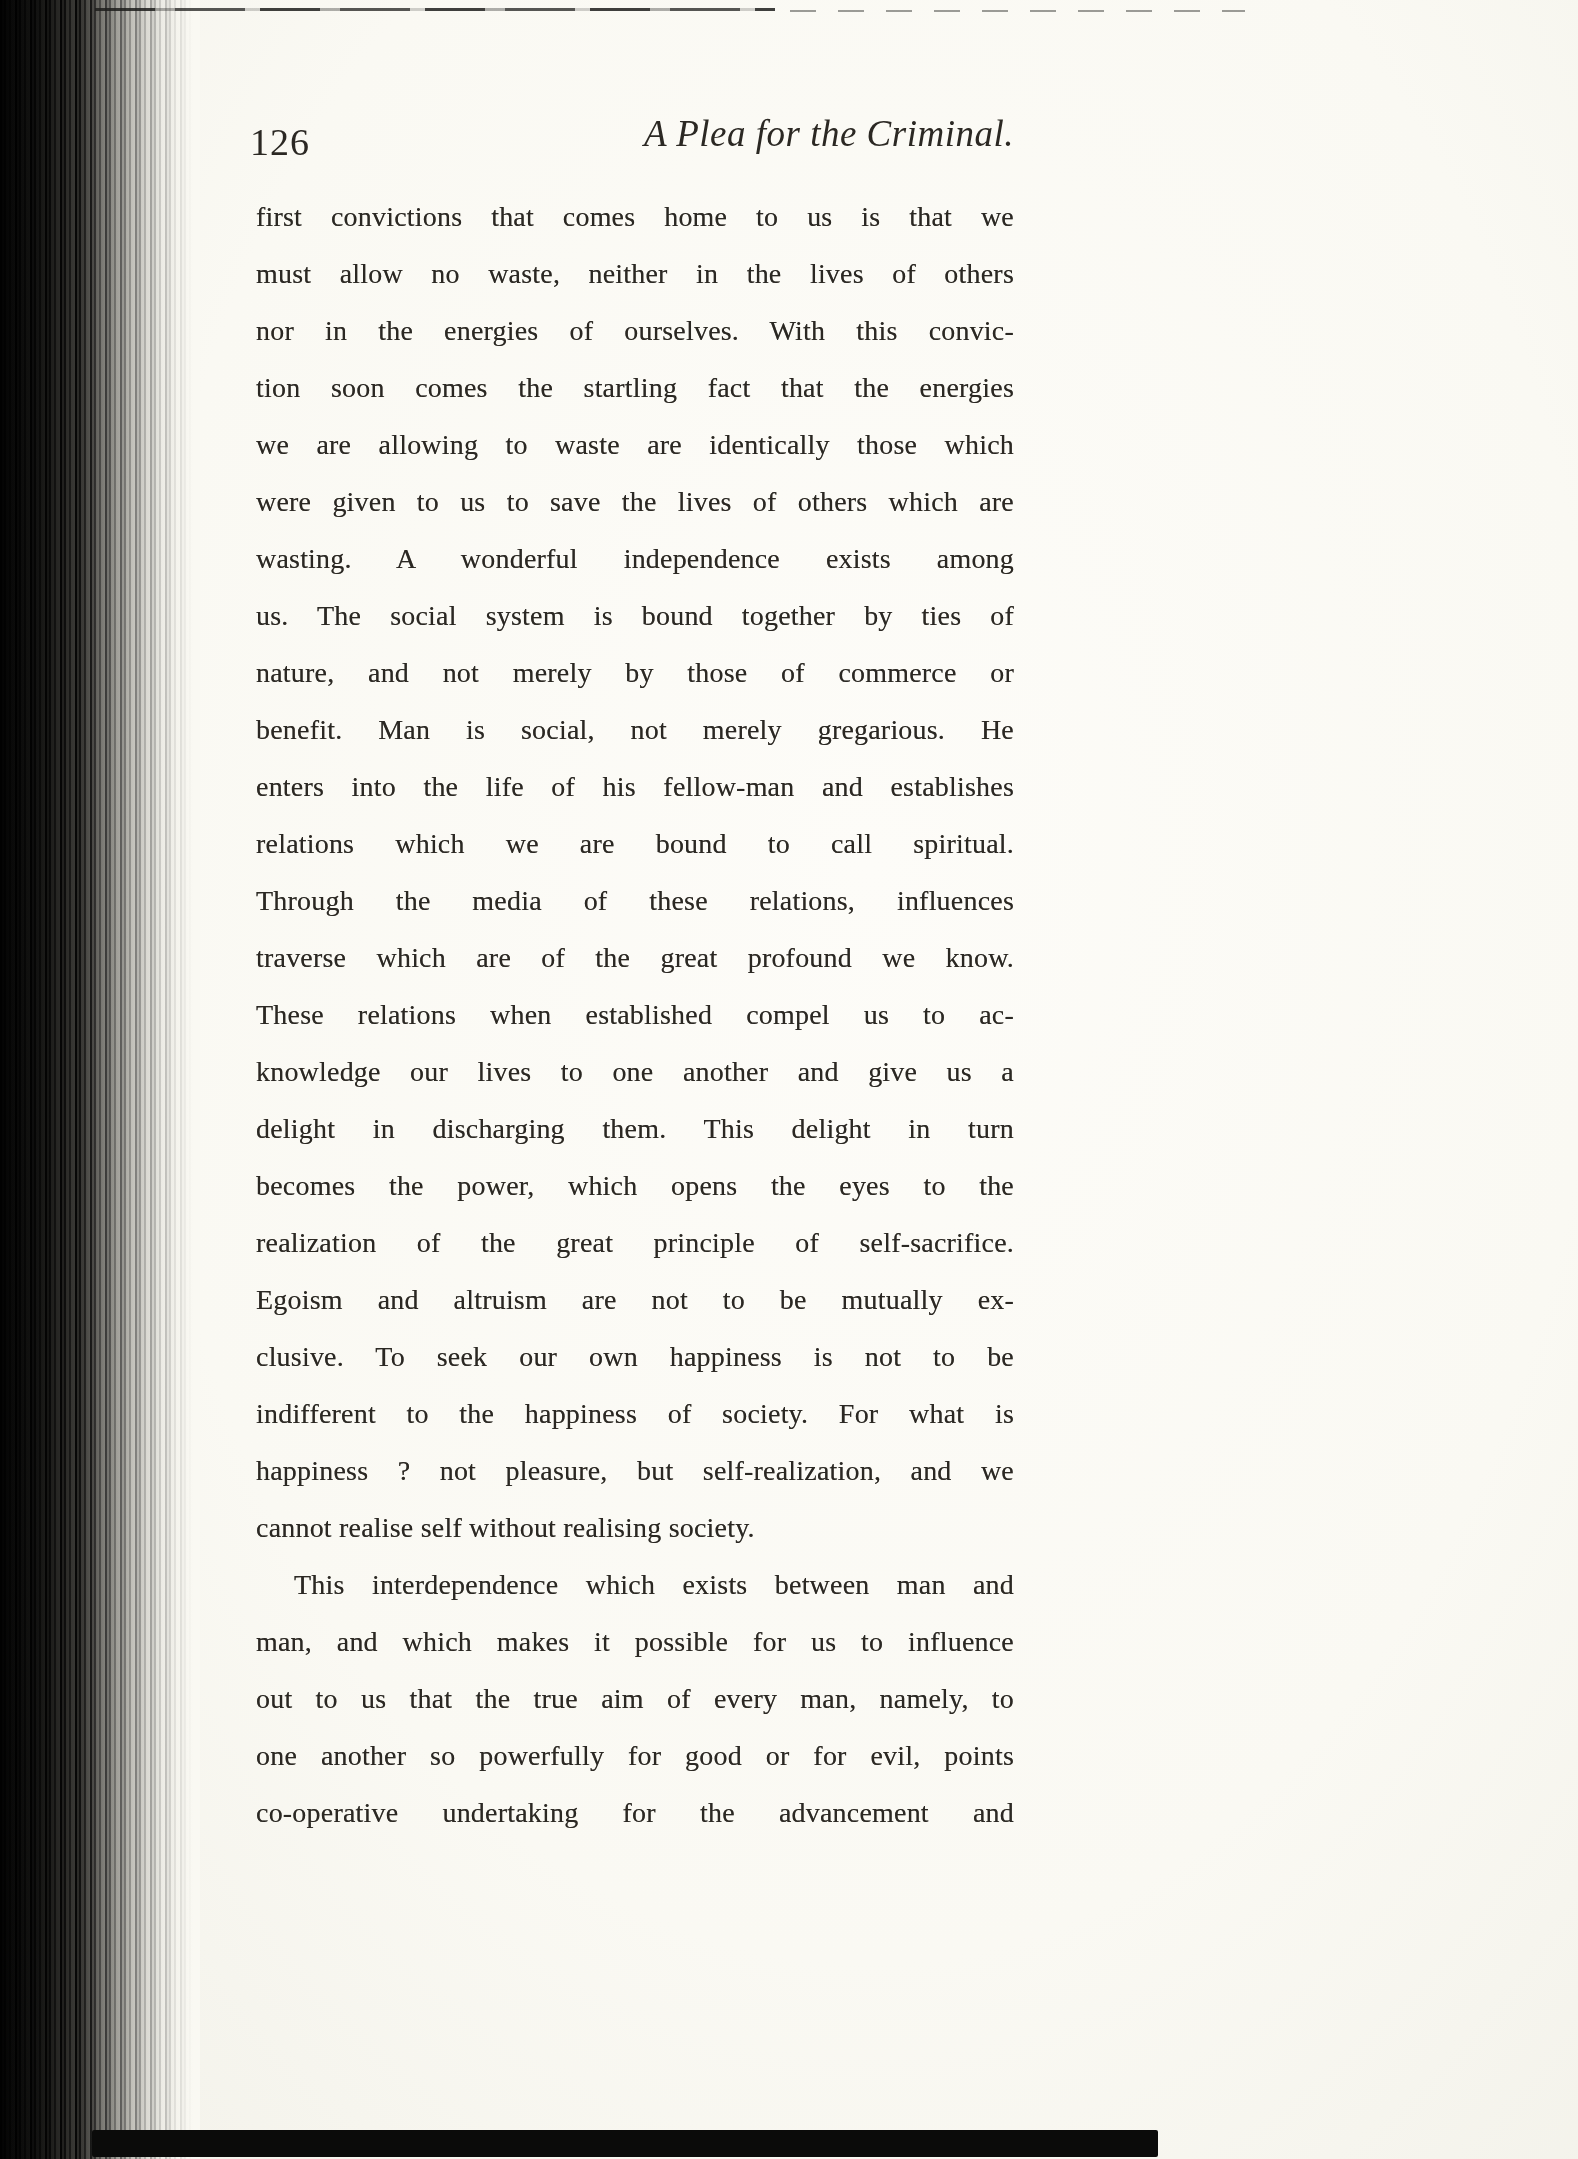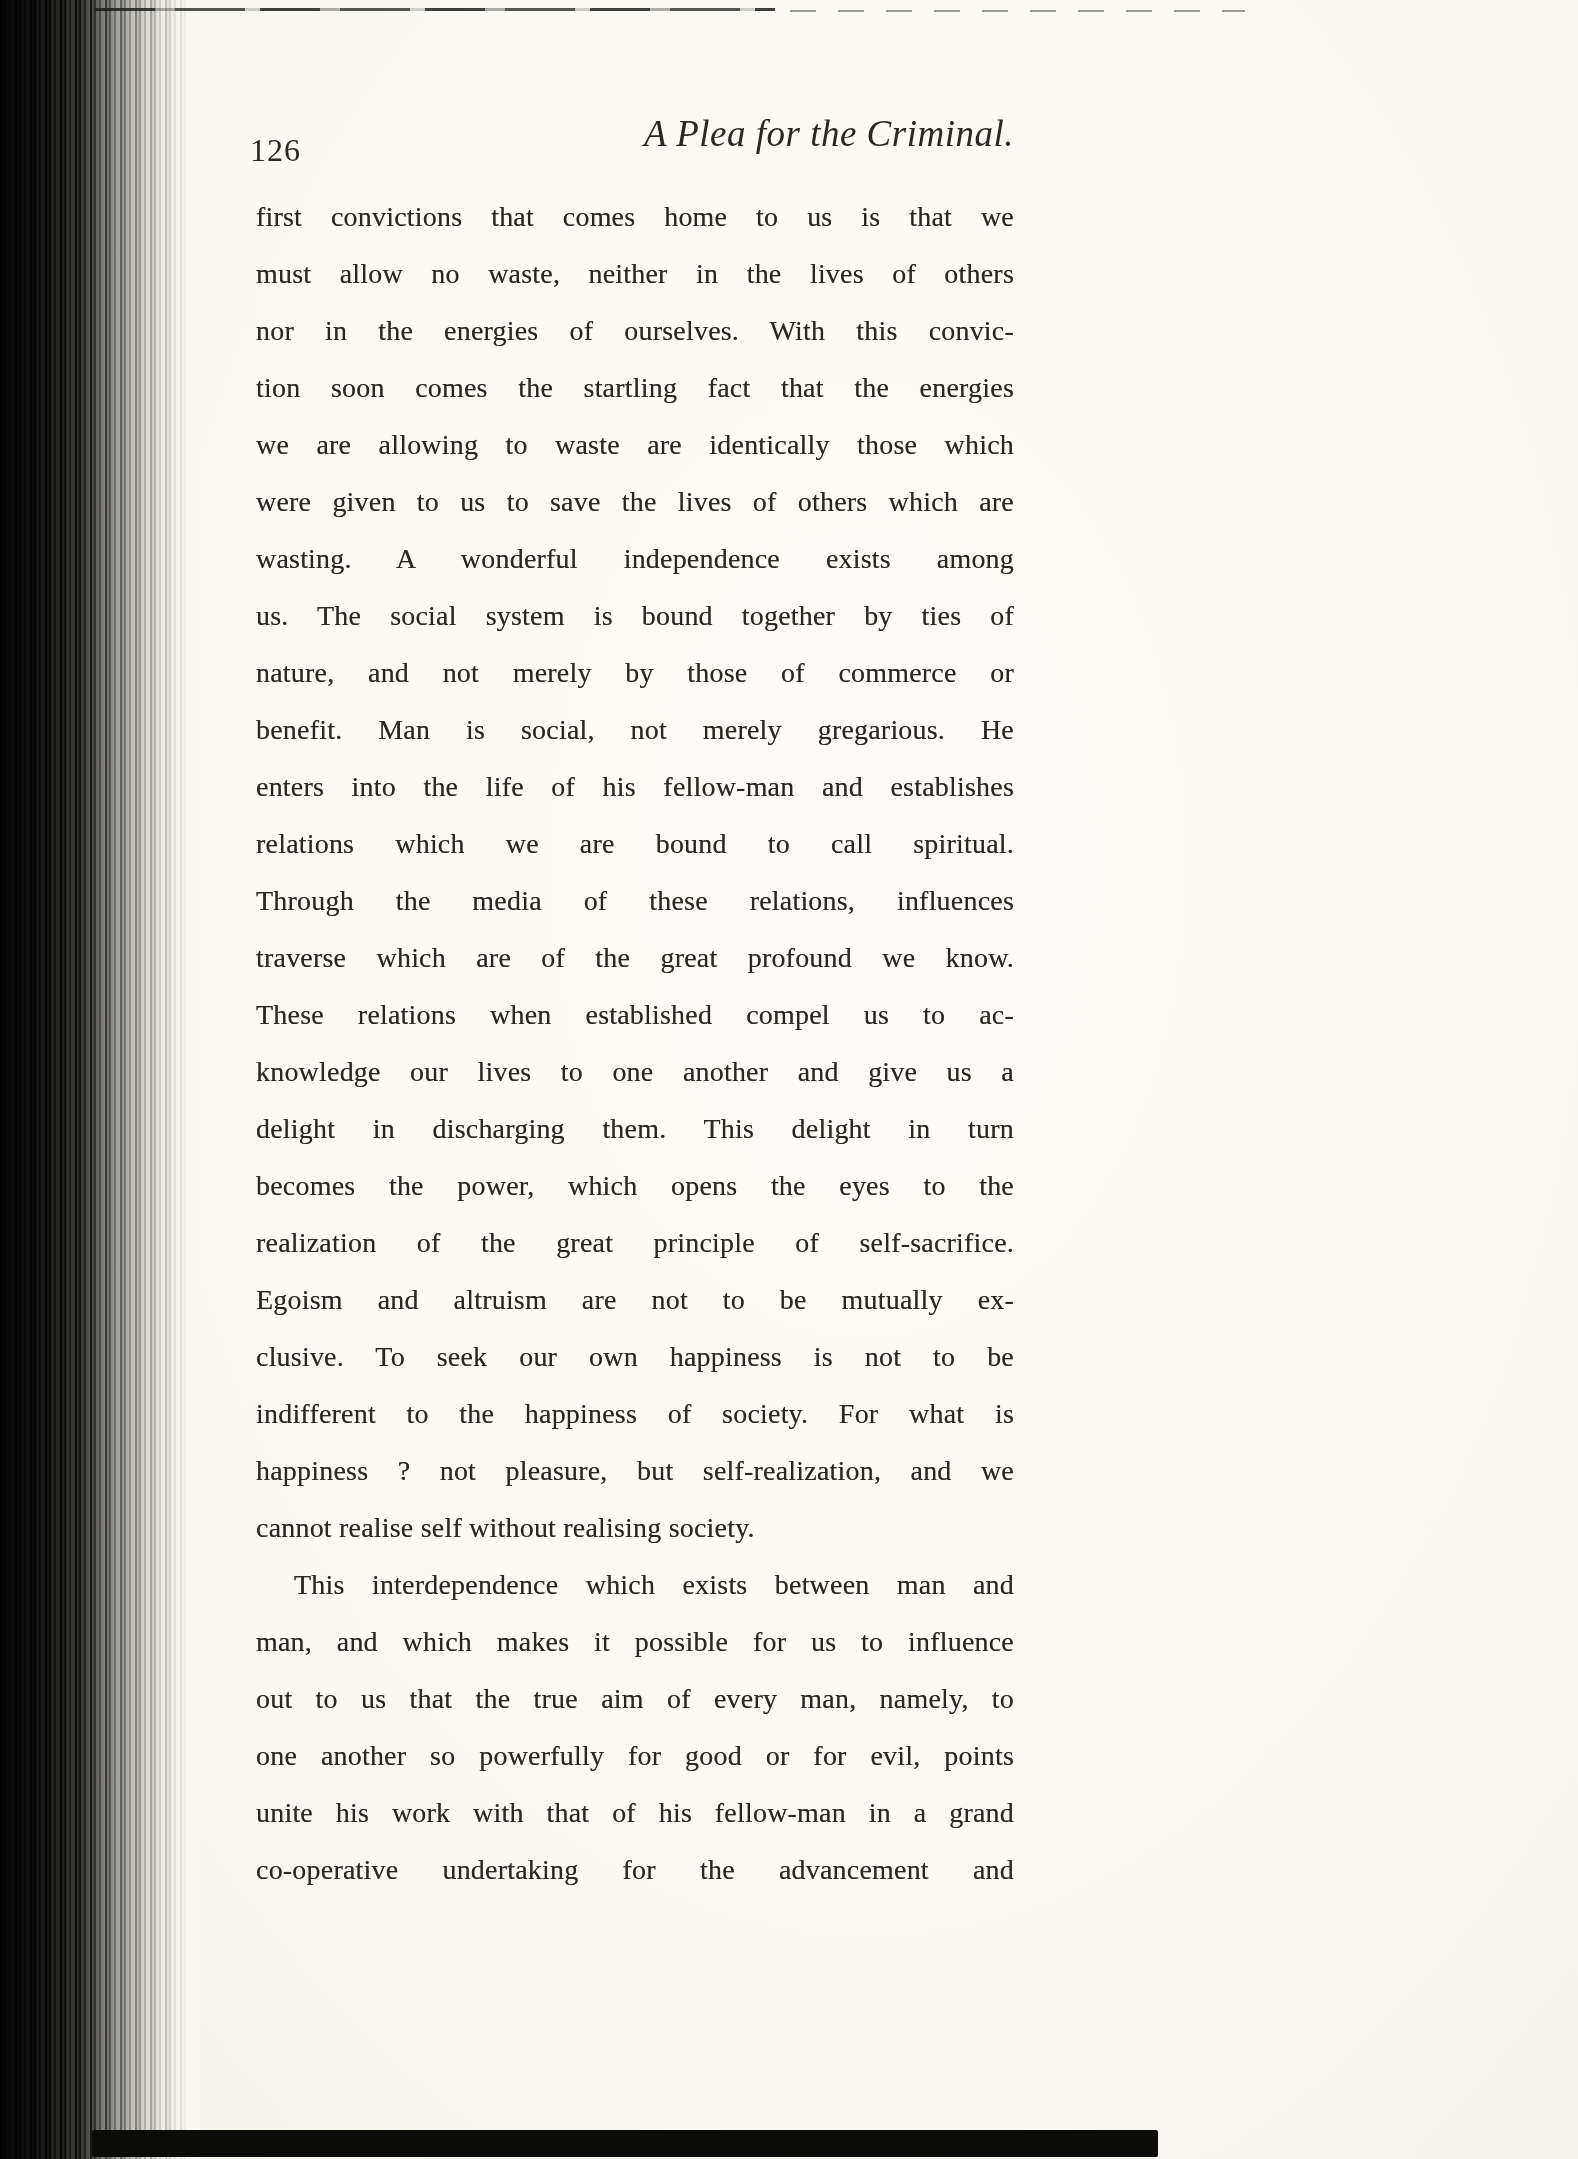--- a/index.html
+++ b/index.html
@@ -59,22 +59,22 @@
     width: 766px;
   }
   .header {
     position: relative;
     height: 50px;
     margin-bottom: 26px;
     color: var(--ink, #2b2823);
   }
   .page-number {
     position: absolute;
-    left: 2px; top: 20px;
-    font-size: 32px;
+    left: 2px; top: 8px;
+    font-size: 38px;
     letter-spacing: 1px;
   }
   .title {
     position: absolute;
     left: 0; right: 0;
     text-align: right;
     font-style: italic;
     font-size: 37px;
     letter-spacing: 0.5px;
   }
@@ -133,18 +133,17 @@
           <div class="line">clusive.  To seek our own happiness is not to be</div>
           <div class="line">indifferent to the happiness of society.  For what is</div>
           <div class="line">happiness ? not pleasure, but self-realization, and we</div>
           <div class="line last-left">cannot realise self without realising society.</div>
         </div>
         <div class="paragraph">
           <div class="line first-indent">This interdependence which exists between man and</div>
           <div class="line">man, and which makes it possible for us to influence</div>
           <div class="line">out  to us that the true aim of every man, namely, to</div>
           <div class="line">one another so powerfully for good or for evil, points</div>
-          <div class="line">unite his work with that of his fellow-man in a grand</div>
           <div class="line">co-operative undertaking for the advancement and</div>
         </div>
       </div>
   </div>
 </div>
 
 </body></html>

